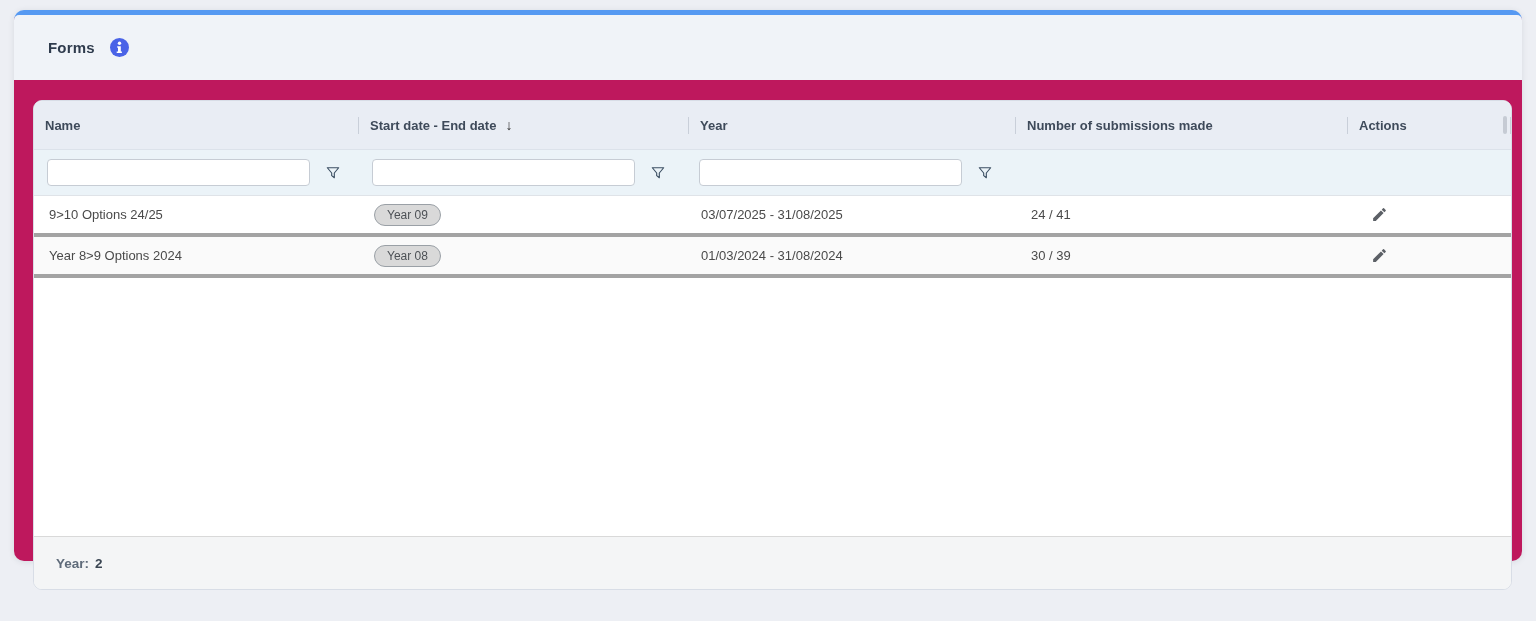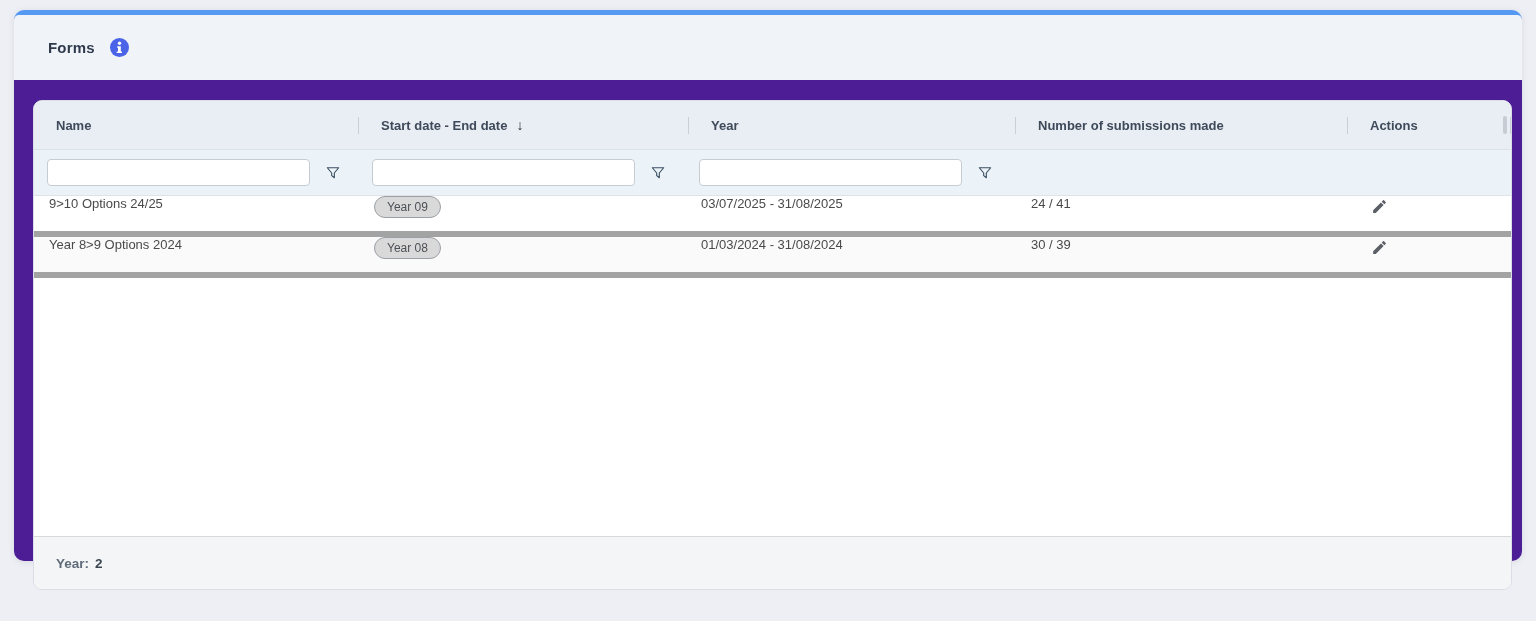--- a/index.html
+++ b/index.html
@@ -6,21 +6,21 @@
   html,body { width:1536px; height:621px; }
   body {
     background:#edeff4;
     font-family:"Liberation Sans", sans-serif;
     position:relative;
     overflow:hidden;
   }
   .outer-card {
     position:absolute; left:14px; top:10px;
     width:1508px; height:551px;
-    background:#4c1d95;
+    background:#be185d;
     border-top:5px solid #5699f2;
     border-radius:10px;
     box-shadow:0 1px 6px rgba(30,40,60,.10);
   }
   .card-header {
     height:65px;
     background:#f0f3f8;
     border-radius:5px 5px 0 0;
     display:flex; align-items:center;
     padding-left:34px;
@@ -43,21 +43,21 @@
 
   .grid-head {
     height:49px; flex-shrink:0;
     background:#e9edf4;
     display:flex; align-items:stretch;
     border-bottom:1px solid #dce2ea;
     position:relative;
   }
   .head-cell {
     display:flex; align-items:center;
-    padding-left:22px;
+    padding-left:11px;
     font-size:13px; font-weight:700; color:#3e4a5a;
     position:relative;
     white-space:nowrap;
   }
   .head-cell::after {
     content:""; position:absolute; right:0; top:16px;
     width:1px; height:17px; background:#c9cfd9;
   }
   .sort-icon { margin-left:9px; font-size:14px; font-weight:400; color:#2f2f2f; }
   .scroll-thumb {
@@ -78,22 +78,22 @@
     border:1px solid #c6ccd4; border-radius:4px;
     background:#ffffff;
     font-size:13px; color:#444;
     padding:0 8px;
     outline:none;
   }
   .funnel-btn { background:none; border:none; display:flex; align-items:center; cursor:pointer; padding:2px; }
 
   .data-row {
     height:41px; flex-shrink:0;
-    display:flex; align-items:flex-start;
-    border-bottom:6px solid #a3a3a3;
+    display:flex; align-items:center;
+    border-bottom:4px solid #a3a3a3;
     font-size:13px; color:#4a4a4a;
     background:#ffffff;
   }
   .data-row.alt { background:#fafafa; }
   .cell { display:flex; align-items:center; padding-left:15px; white-space:nowrap; }
   .badge {
     display:inline-block;
     padding:3px 12px;
     background:#d9d9d9;
     border:1.5px solid #9aa0a6;

